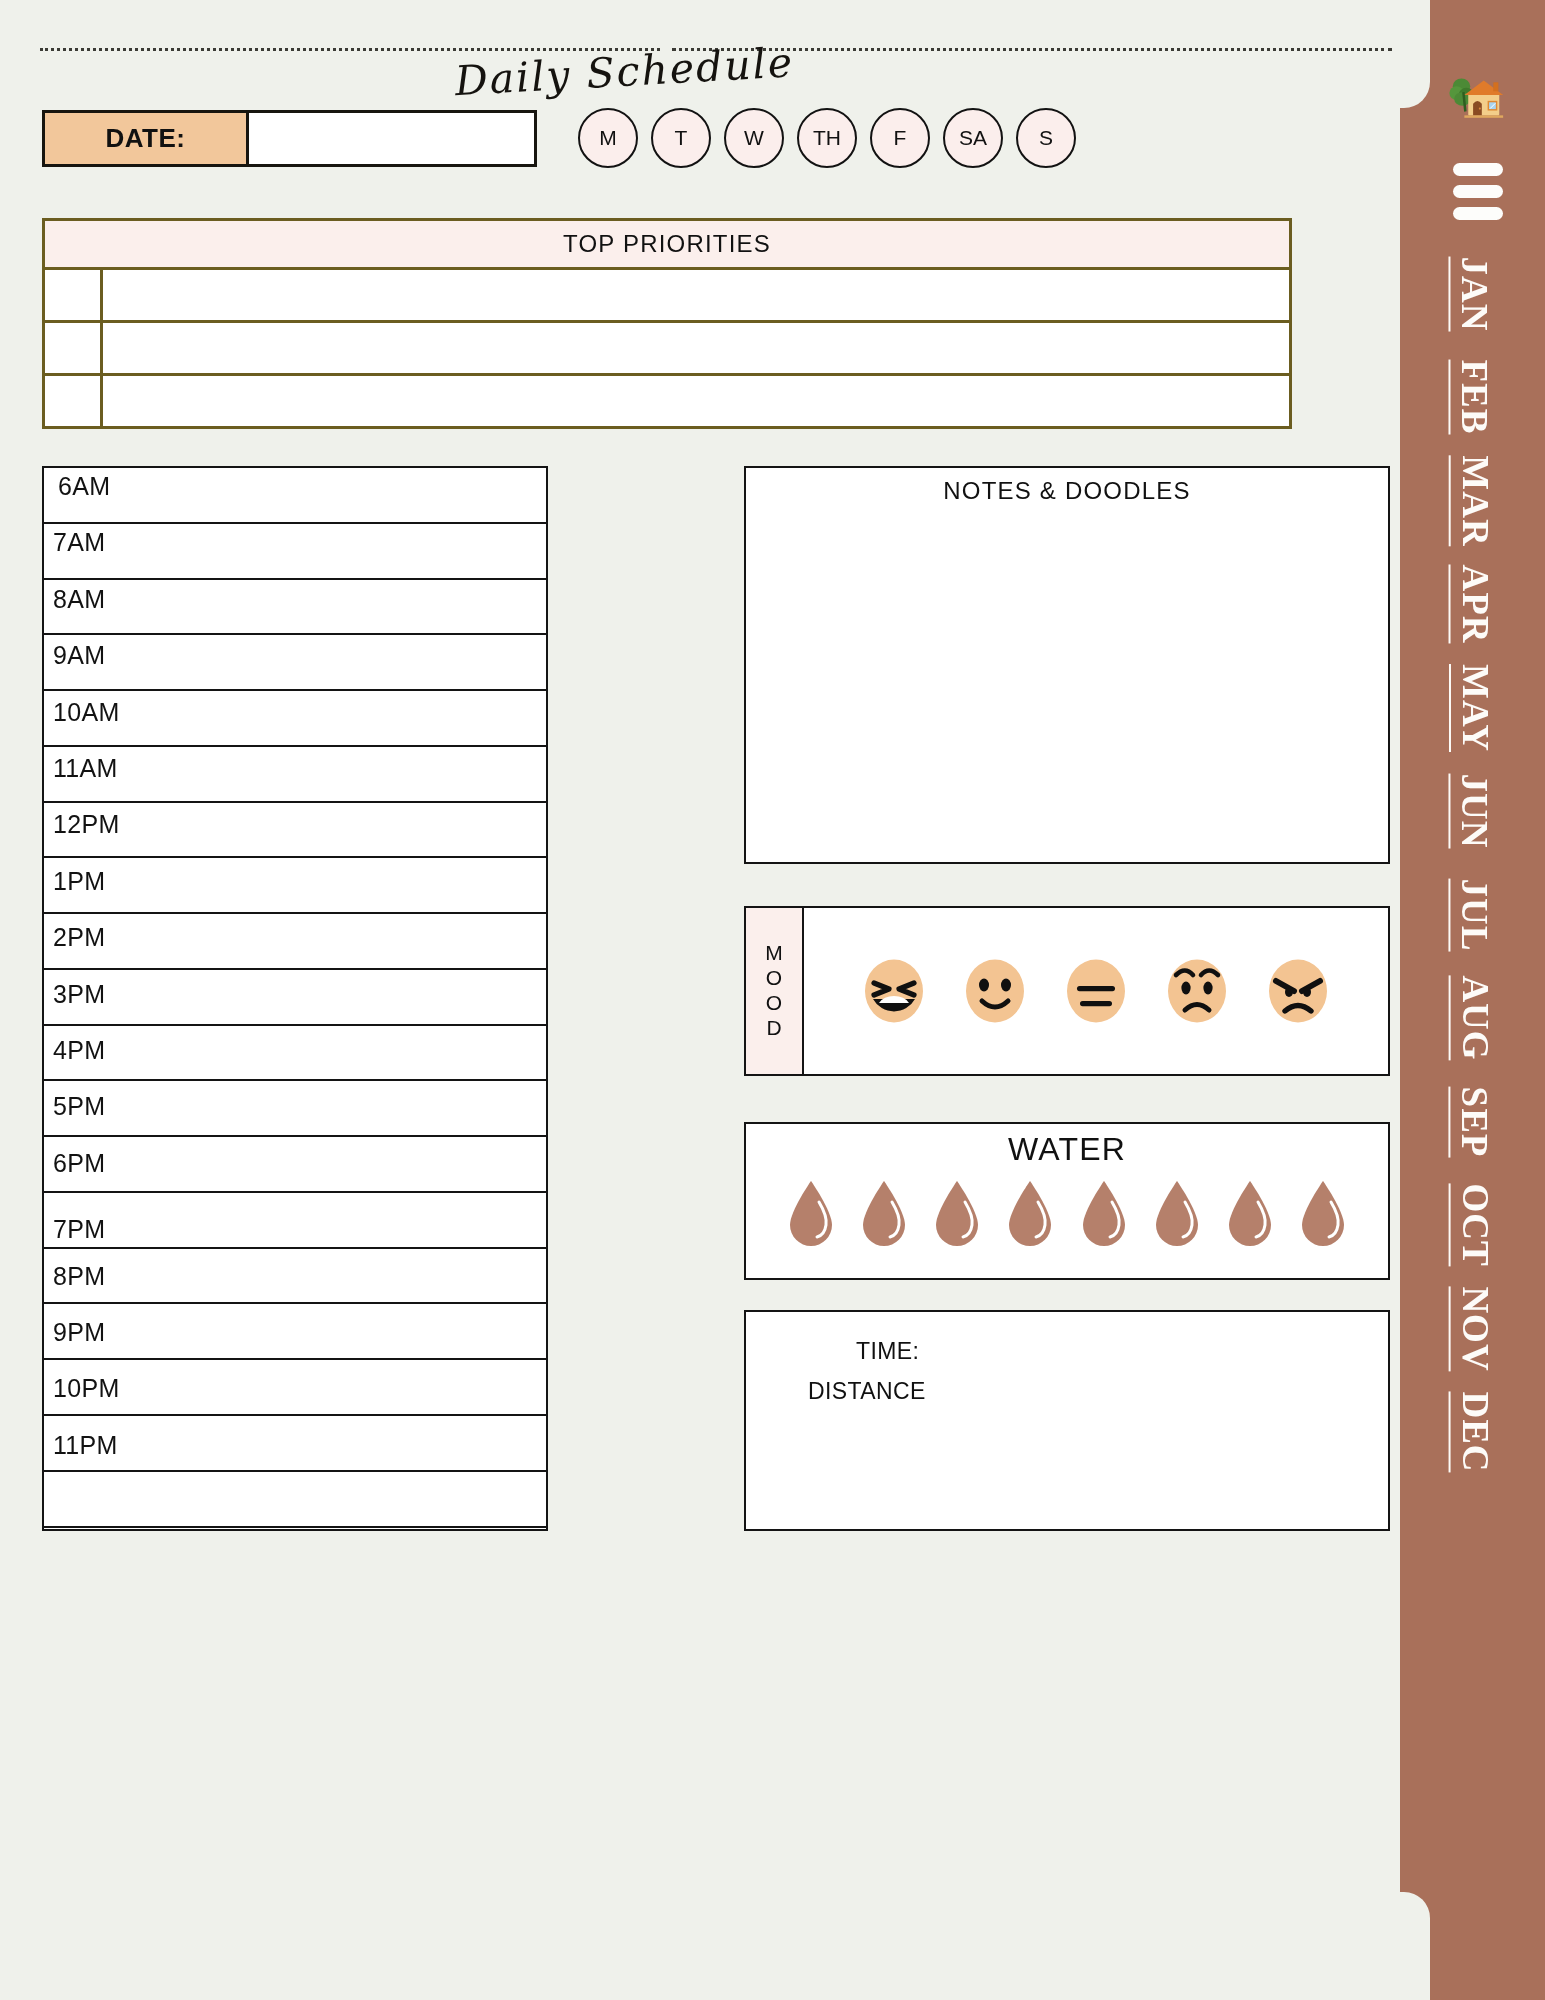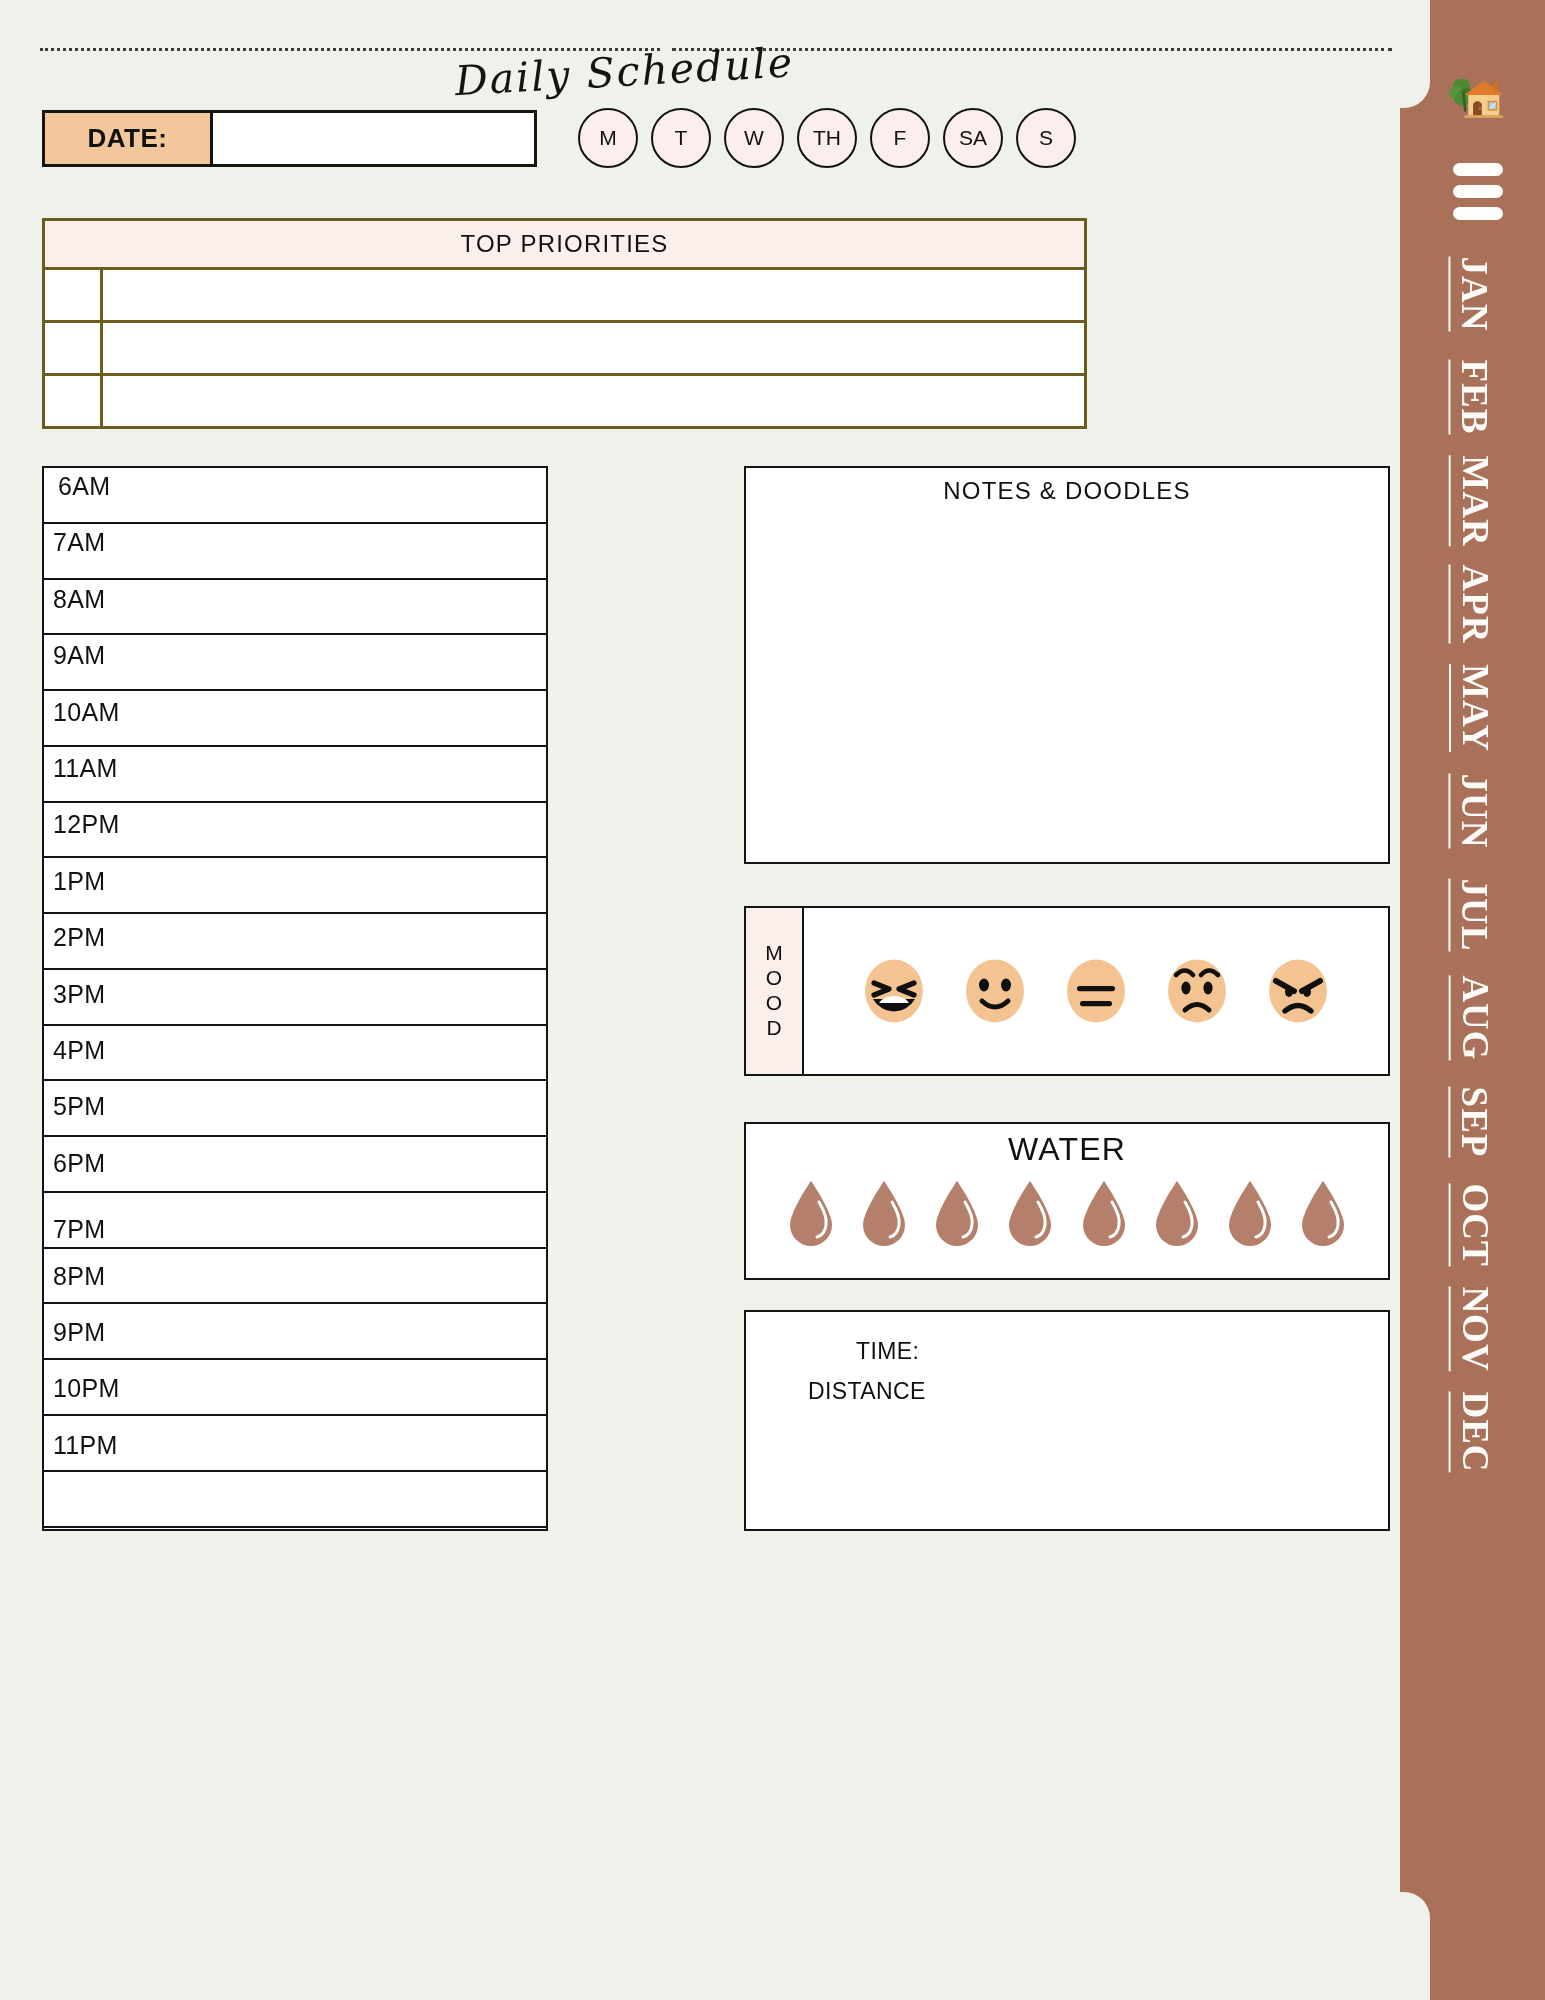--- a/index.html
+++ b/index.html
@@ -26,38 +26,38 @@
     font-family:"DejaVu Serif", serif;
     font-style:italic;font-size:41px;color:#15130f;
     letter-spacing:2px;text-align:center;
     transform:rotate(-3.2deg);transform-origin:50% 50%;
     white-space:nowrap;
   }
 
   
   #date-box{position:absolute;left:42px;top:110px;width:495px;height:57px;
     border:3px solid #17150f;display:flex;background:#fff;box-sizing:border-box;}
-  #date-label{width:168px;background:#F2C79B;display:flex;align-items:center;
+  #date-label{width:204px;background:#F2C79B;display:flex;align-items:center;
     justify-content:center;border-right:3px solid #17150f;box-sizing:border-box;}
   #date-label span{font-size:26px;font-weight:700;letter-spacing:.5px;color:#111;
     font-family:"Liberation Sans",sans-serif;}
   #date-value{flex:1;background:#ffffff;}
 
   
   #days{position:absolute;left:578px;top:108px;display:flex;gap:13px;}
   .day-circle{
     width:60px;height:60px;border-radius:50%;
     background:#FBEEEC;border:2.4px solid #121212;
     display:flex;align-items:center;justify-content:center;
     font-size:21px;color:#111;font-family:"Liberation Sans",sans-serif;
     letter-spacing:0px;box-sizing:border-box;
   }
 
   
-  #priorities{position:absolute;left:42px;top:218px;width:1045px;
+  #priorities{position:absolute;left:42px;top:218px;width:1250px;
     border:3px solid #6B5D20;box-sizing:border-box;background:#fff;}
   #prio-head{height:46px;background:#FBEFEC;border-bottom:3px solid #6B5D20;
     display:flex;align-items:center;justify-content:center;}
   #prio-head span{font-size:24px;letter-spacing:1.2px;color:#111;font-weight:400;}
   .prio-row{height:50px;display:flex;border-bottom:3px solid #6B5D20;background:#fff;}
   .prio-row:last-child{border-bottom:none;}
   .prio-check{width:58px;border-right:3px solid #6B5D20;box-sizing:border-box;}
   .prio-line{flex:1;}
 
   

